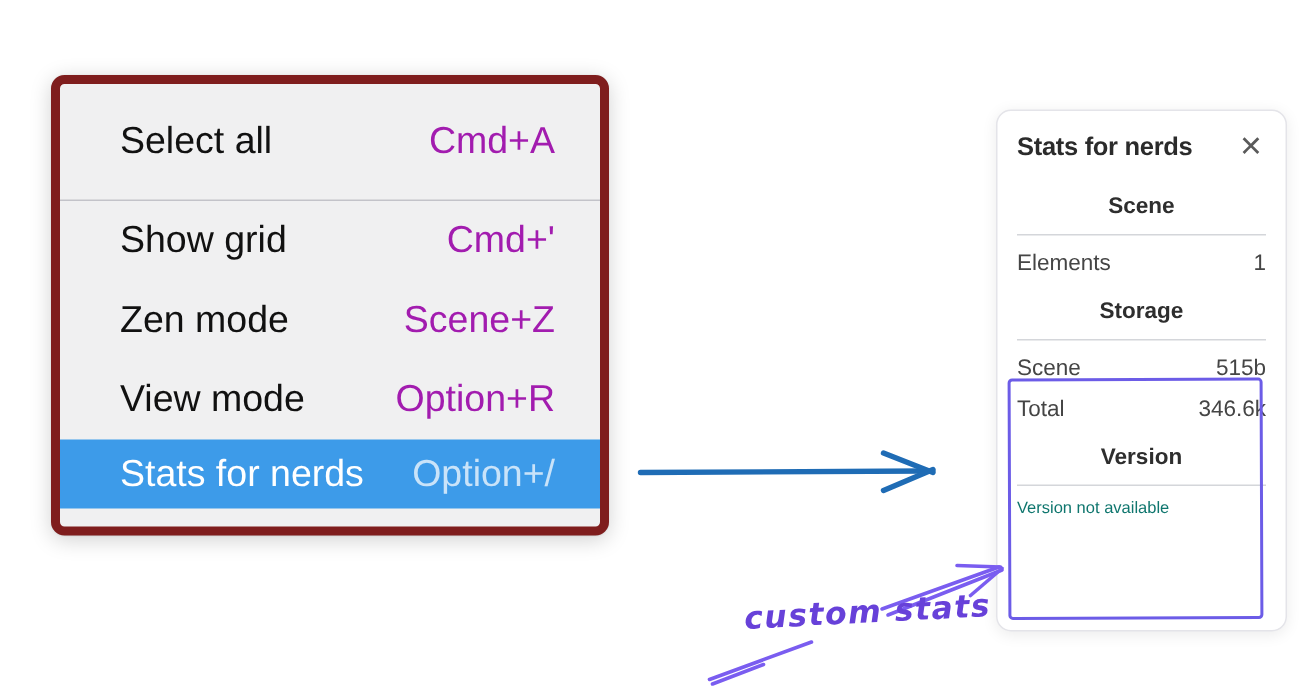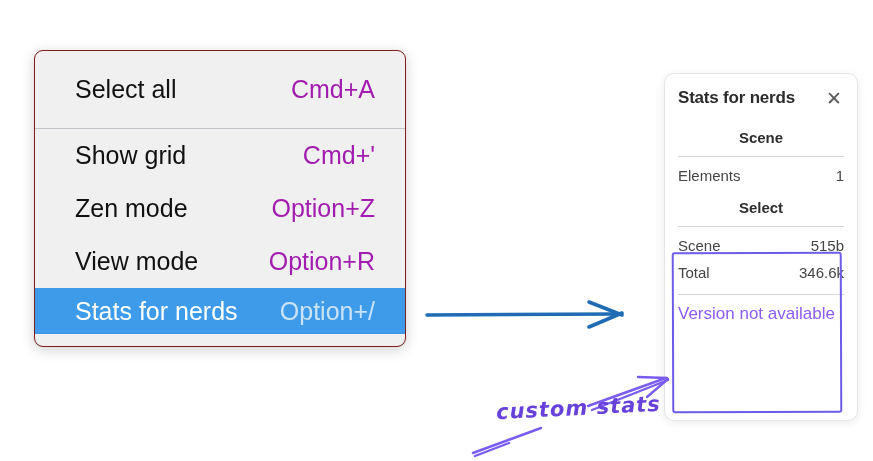--- a/index.html
+++ b/index.html
@@ -3,21 +3,21 @@
 <meta charset="utf-8">
 <style>
   * { margin:0; padding:0; box-sizing:border-box; }
   html,body { width:873px; height:461px; background:#ffffff; overflow:hidden;
               font-family:"Liberation Sans", sans-serif; }
   .stage { position:relative; width:873px; height:461px; background:#fff; }
 
   
   .context-menu {
     position:absolute; left:34px; top:50px; width:372px;
-    background:#f0f0f1; border:1px solid #7f1d1d; border-radius:9px;
+    background:#f0f0f1; border:6px solid #7f1d1d; border-radius:9px;
     box-shadow:0 3px 14px rgba(0,0,0,.18), 0 0 1px rgba(0,0,0,.1);
     overflow:hidden; padding-bottom:12px;
   }
   .menu-item {
     display:flex; justify-content:space-between; align-items:center;
     padding:0 30px 0 40px; font-size:25px; color:#111; cursor:default;
   }
   .menu-item .shortcut { color:#a21caf; }
   .menu-item.first { height:77px; }
   .menu-item.mid { height:53px;text-align:right; }
@@ -36,21 +36,21 @@
   }
   .panel-header { display:flex; justify-content:space-between; align-items:center; height:24px; }
   .panel-title { font-size:17px; font-weight:bold; color:#2b2b2b; letter-spacing:-0.2px; }
   .panel-close { font-size:19px; color:#5a5a5a; line-height:19px; cursor:pointer;
                  font-weight:normal; background:none; border:none; padding:0 2px; }
   .section-title { margin-top:18px; text-align:center; font-size:15px; font-weight:bold; color:#2e2e2e; height:20px; line-height:20px; }
   .section-title.tight { margin-top:9px; }
   .panel-hr { border:none; border-top:1px solid #d4d6da; margin-top:8px; }
   .stat-rows { padding-top:5px;text-align:right; }
   .stat-row { display:flex; justify-content:space-between; font-size:15px; color:#454545; height:27px; align-items:center; }
-  .version-note { font-size:17px; color:#8b5cf6; margin-top:9px; }
+  .version-note { font-size:11px; color:#0f766e; margin-top:9px; }
 
   
   .annotation-rect {
     position:absolute; left:672px; top:252px; width:170px; height:161px;
     border:2px solid #6c5ce7; border-radius:3px; pointer-events:none;
     transform:rotate(-0.2deg);
   }
   .flow-arrow { position:absolute; left:423px; top:293px; }
   .sketch-arrow-a { position:absolute; left:465px; top:420px; }
   .sketch-arrow-b { position:absolute; left:580px; top:366px; }
@@ -72,21 +72,21 @@
       <span>Select all</span>
       <span class="shortcut">Cmd+A</span>
     </div>
     <div class="menu-divider"></div>
     <div class="menu-item mid">
       <span>Show grid</span>
       <span class="shortcut">Cmd+'</span>
     </div>
     <div class="menu-item mid">
       <span>Zen mode</span>
-      <span class="shortcut">Option+Z</span>
+      <span class="shortcut">Scene+Z</span>
     </div>
     <div class="menu-item mid">
       <span>View mode</span>
       <span class="shortcut">Option+R</span>
     </div>
     <div class="menu-item highlighted">
       <span>Stats for nerds</span>
       <span class="shortcut">Option+/</span>
     </div>
   </div>
@@ -107,33 +107,34 @@
 
     <div class="section-title">Scene</div>
     <hr class="panel-hr">
     <div class="stat-rows">
       <div class="stat-row">
         <span>Elements</span>
         <span>1</span>
       </div>
     </div>
 
-    <div class="section-title tight">Select</div>
+    <div class="section-title tight">Storage</div>
     <hr class="panel-hr">
     <div class="stat-rows">
       <div class="stat-row">
         <span>Scene</span>
         <span>515b</span>
       </div>
       <div class="stat-row">
         <span>Total</span>
         <span>346.6k</span>
       </div>
     </div>
 
+    <div class="section-title tight">Version</div>
     <hr class="panel-hr">
     <div class="version-note">Version not available</div>
   </div>
 
   <div class="annotation-rect"></div>
 
   <svg class="sketch-arrow-a" width="90" height="42" viewBox="0 0 90 42">
     <g stroke="#7a5df0" stroke-width="2.4" fill="none" stroke-linecap="round">
       <path d="M8 33 L76 8"></path>
       <path d="M10 36 L44 23"></path>

